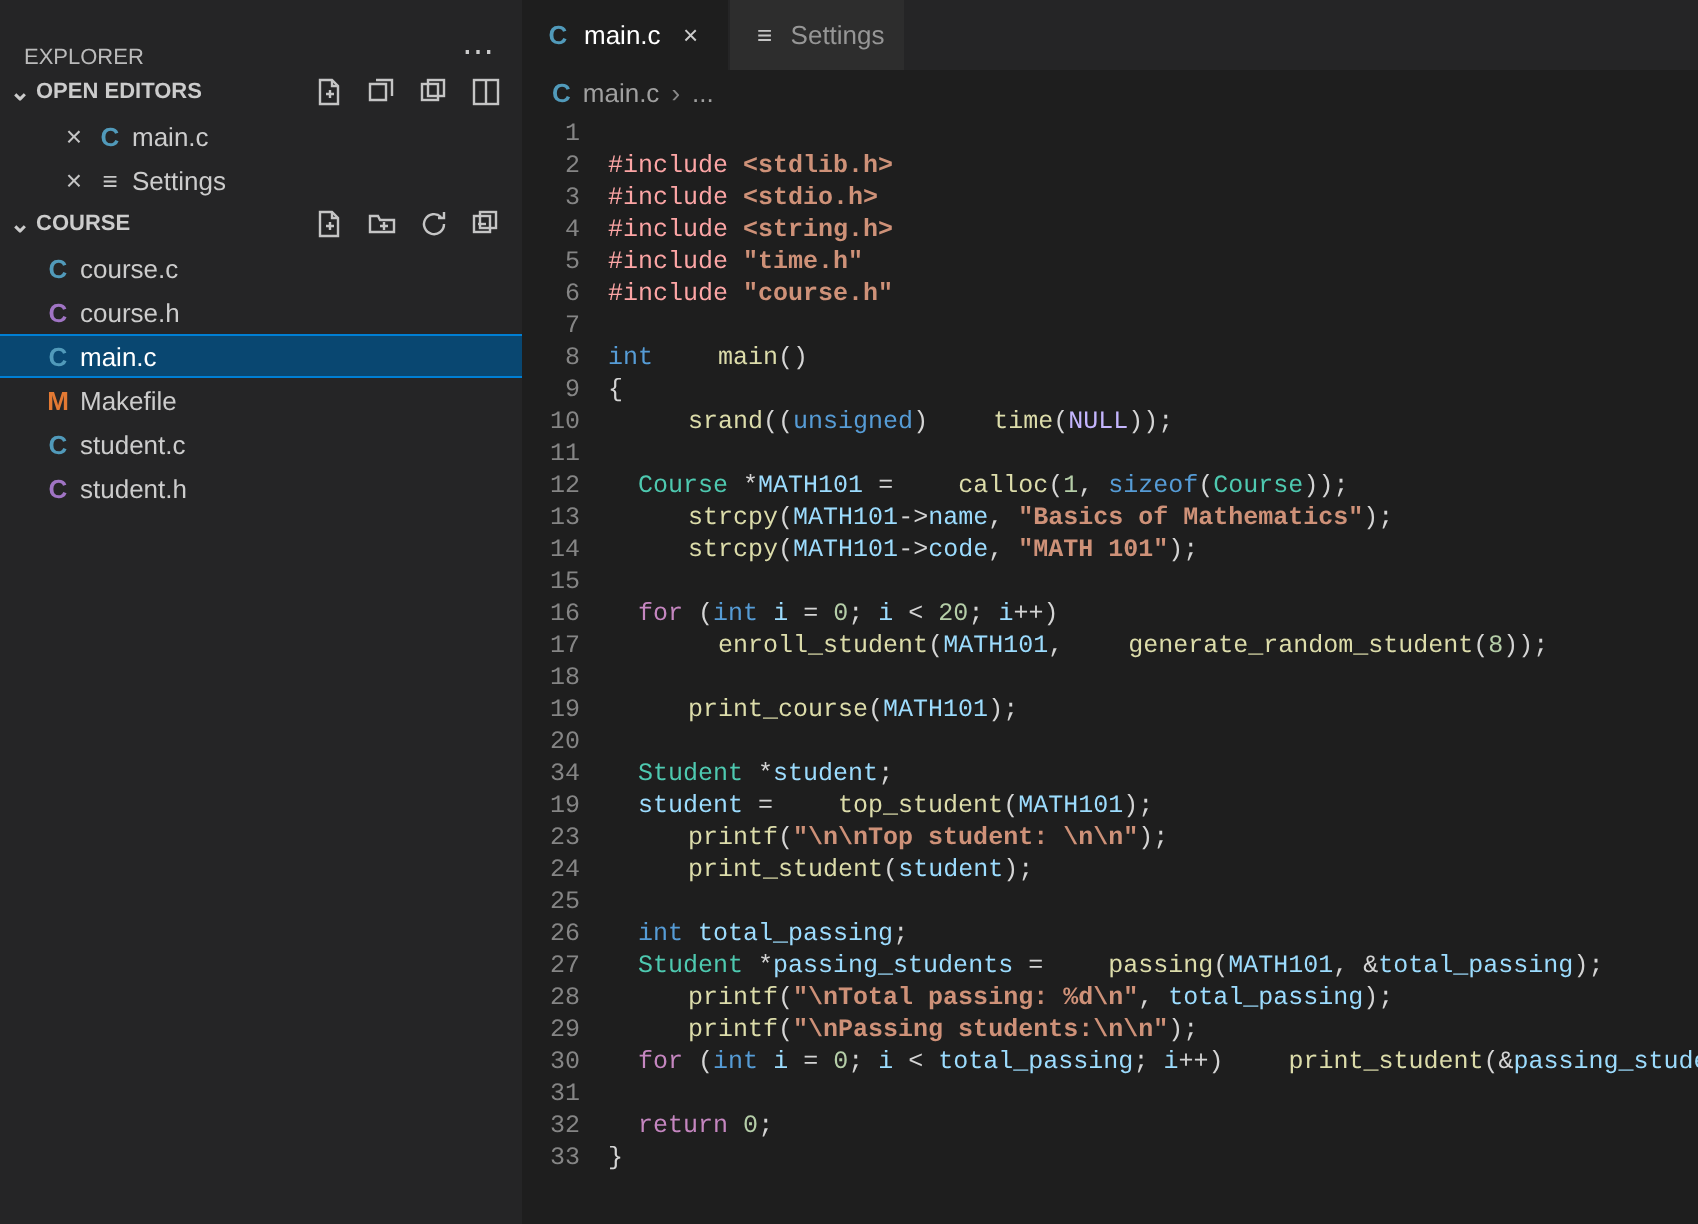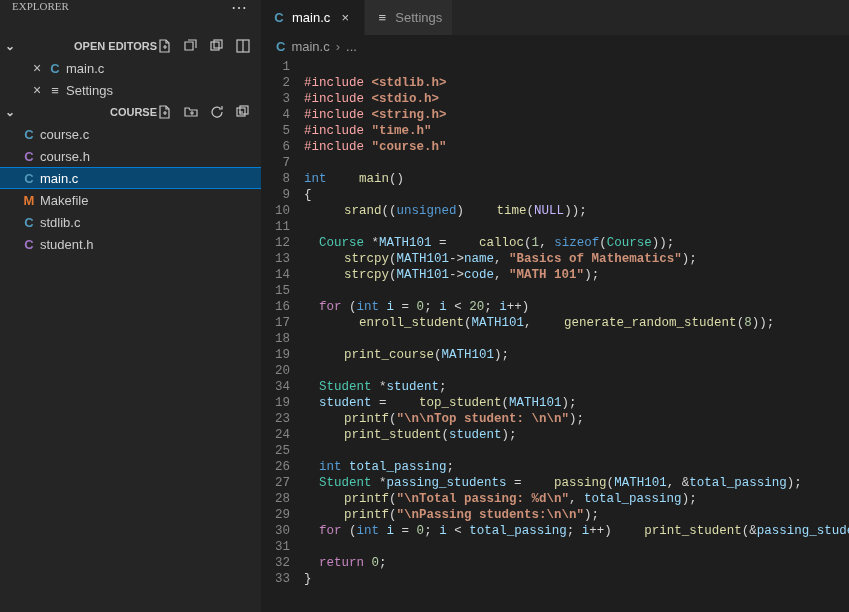--- a/index.html
+++ b/index.html
@@ -16,41 +16,40 @@
   
   .sidebar {
     width: 262px;
     background: #252526;
     display: flex;
     flex-direction: column;
     border-right: 1px solid #1e1e1e;
   }
   .sidebar-hdr {
     display: flex;
-    align-items: flex-start;
+    align-items: flex-end;
     justify-content: space-between;
     padding: 0 12px;
     height: 35px;
     font-size: 11px;
     color: #bbbbbb;
-    font-family: Liberation Serif, serif;
   }
   .dots { letter-spacing: 2px; cursor: pointer; color:#ccc; font-size:16px; line-height:1;}
   .section-hdr {
     display: flex;
     align-items: center;
     height: 22px;
     padding: 0 4px 0 2px;
     font-size: 11px;
     font-weight: 700;
     color: #cccccc;
     cursor: pointer;
   }
   .section-hdr .chev { width: 16px; text-align: center; font-size:12px; color:#ccc;}
-  .section-hdr .title { flex: 1; text-align: right; }
+  .section-hdr .title { flex: 1; }
   .section-hdr .ico-group { display:flex; gap:10px; padding-right:6px; color:#c5c5c5;}
   .ico { width:16px; height:16px; display:inline-flex; align-items:center; justify-content:center; }
   .ico svg { width:16px; height:16px; stroke:#c5c5c5; fill:none; stroke-width:1.2;}
   .tree { padding: 0; }
   .tree-row {
     display: flex;
     align-items: center;
     height: 22px;
     padding-left: 20px;
     cursor: pointer;
@@ -234,21 +233,21 @@
       <div class="tree-row active">
         <span class="ficon fi-c">C</span>
         <span class="flabel">main.c</span>
       </div>
       <div class="tree-row">
         <span class="ficon fi-m">M</span>
         <span class="flabel">Makefile</span>
       </div>
       <div class="tree-row">
         <span class="ficon fi-c">C</span>
-        <span class="flabel">stdlib.c</span>
+        <span class="flabel">student.c</span>
       </div>
       <div class="tree-row">
         <span class="ficon fi-h">C</span>
         <span class="flabel">student.h</span>
       </div>
     </div>
 </div>
 
 <div class="main">
   <div class="tabs" id="tabs">

